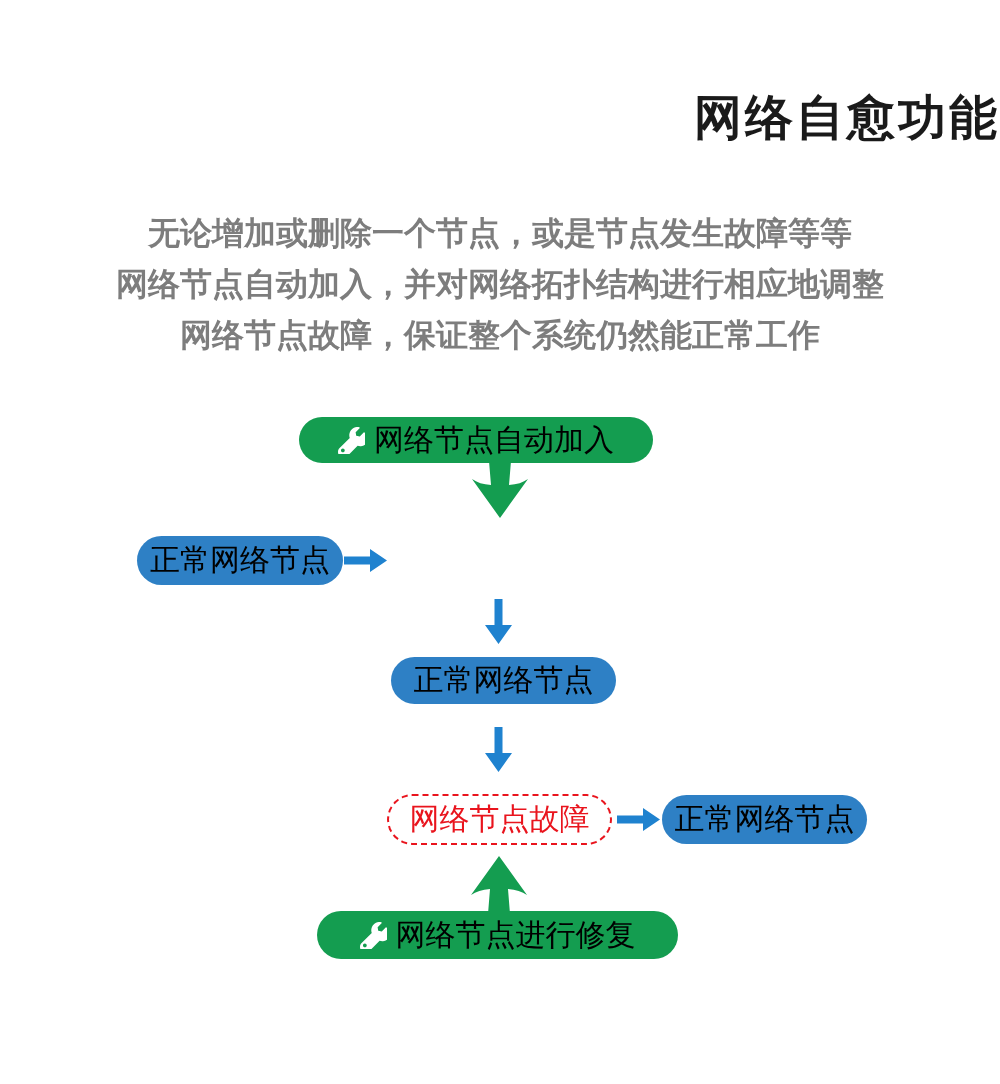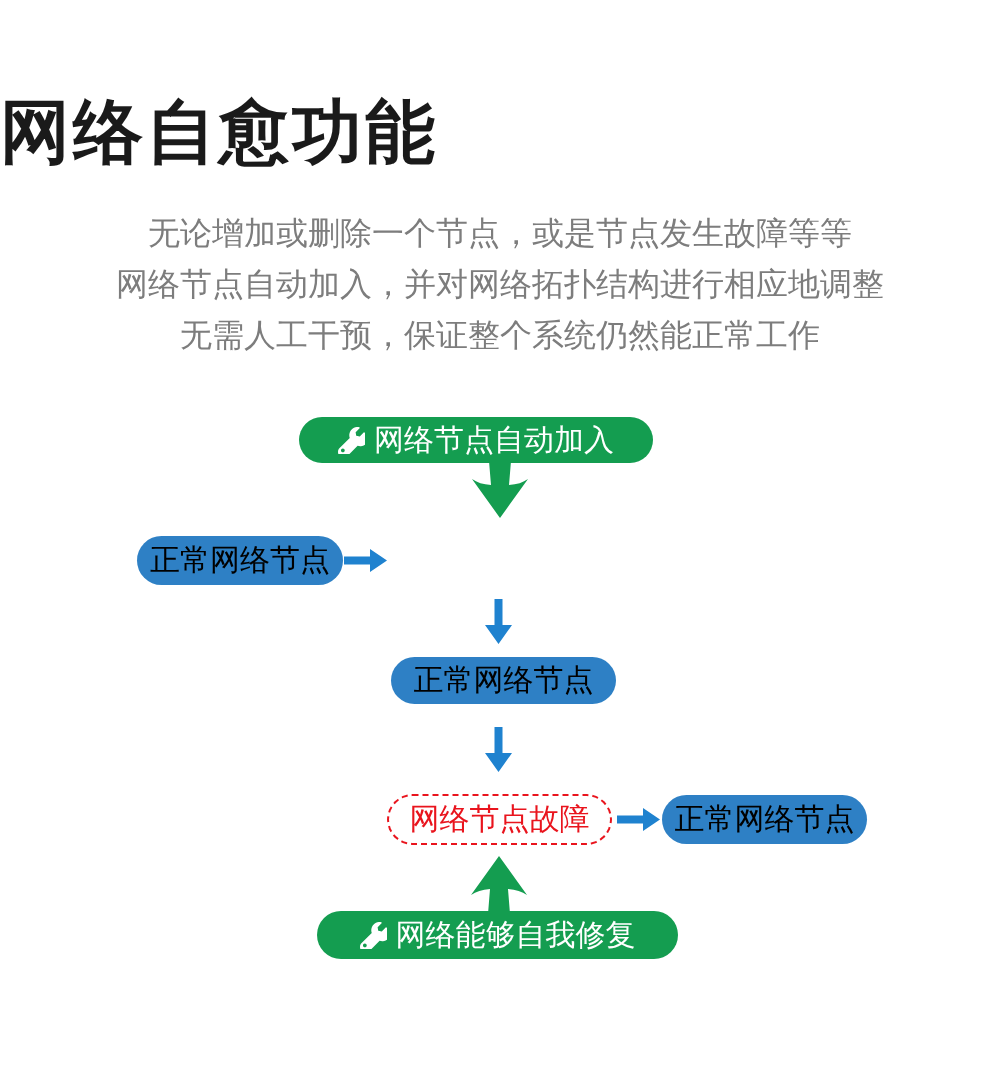--- a/index.html
+++ b/index.html
@@ -5,51 +5,51 @@
   :root{
     --green:#149d50; --blue:#2e80c5; --arrow-blue:#1f82cf; --red:#e9141d;
     --gray-border:#bbbbbb; --gray-text:#b3b3b3; --subtitle-gray:#7d7d7d; --title-black:#1a1a1a;
   }
   html,body{margin:0;padding:0;background:#ffffff;}
   .canvas{
     position:relative; width:1000px; height:1084px; margin:0 auto; background:#ffffff;
     font-family:"Liberation Sans","DejaVu Sans",sans-serif; overflow:hidden;
   }
   .page-title{
-    position:absolute; top:86px; left:0; width:100%; text-align:left;
-    font-size:70px; font-weight:900; letter-spacing:3px; color:var(--title-black);
+    position:absolute; top:86px; left:0; width:100%; text-align:right;
+    font-size:48px; font-weight:900; letter-spacing:3px; color:var(--title-black);
   }
   .subtitle{
     position:absolute; top:208px; left:0; width:100%; text-align:center;
-    font-size:32px; line-height:51px; color:var(--subtitle-gray); font-weight:400;
+    font-size:32px; line-height:51px; color:var(--subtitle-gray); font-weight:700;
   }
   .pill{
     position:absolute; display:flex; align-items:center; justify-content:center;
     box-sizing:border-box; white-space:nowrap; font-size:30px;
   }
-  .pill-green{background:var(--green); color:#ffffff; border-radius:24px; gap:9px;}
+  .pill-green{background:var(--green); color:#000000; border-radius:24px; gap:9px;}
   .pill-blue{background:var(--blue); color:#000000; border-radius:25px;}
   .pill-dashed-gray{background:transparent; color:var(--gray-text); border:2px dashed var(--gray-border); border-radius:26px;}
   .pill-dashed-red{background:transparent; color:var(--red); border:2px dashed var(--red); border-radius:26px;}
   .arrow{position:absolute; display:block;}
   .fill-green{fill:var(--green);}
   .fill-blue{fill:var(--arrow-blue);}
   .wrench{width:27px; height:27px; flex:0 0 auto;}
 </style>
 </head>
 <body>
 
 <div class="canvas">
 
   <div class="page-title">网络自愈功能</div>
 
   <div class="subtitle">
     <div>无论增加或删除一个节点，或是节点发生故障等等</div>
     <div>网络节点自动加入，并对网络拓扑结构进行相应地调整</div>
-    <div>无需人工干预，保证整个系统仍然能正常工作</div>
+    <div>网络节点故障，保证整个系统仍然能正常工作</div>
   </div>
 
   <div class="pill pill-green" style="left:299px; top:417px; width:354px; height:46px;">
     <svg class="wrench" viewBox="0 0 512 512" aria-hidden="true">
         <path fill="#ffffff" d="M507.7 109.5c-2.4-9.2-13.8-12.3-20.6-5.5l-74.4 74.4-67.1-11.2-11.2-67.1 74.4-74.4c6.8-6.8 3.7-18.2-5.5-20.6C387.4.7 371.8-1.1 356 .6c-74.6 7.9-134.6 68.8-141.5 143.5-2.1 22.7 1.1 44.5 8.5 64.3L30.9 400.4c-41.2 41.2-41.2 108 0 149.2s108 41.2 149.2 0l192-192c19.8 7.4 41.6 10.6 64.3 8.5 74.7-6.9 135.6-66.9 143.5-141.5 1.7-15.8-.1-31.4-3.2-45.1zM92 480c-19.9 0-36-16.1-36-36s16.1-36 36-36 36 16.1 36 36-16.1 36-36 36z"></path>
       </svg>
     <span>网络节点自动加入</span>
   </div>
 
   <svg class="arrow" style="left:468px; top:461px;" width="64" height="57" viewBox="0 0 64 57" aria-hidden="true">
@@ -86,16 +86,16 @@
   </div>
 
   <svg class="arrow" style="left:467px; top:856px;" width="64" height="58" viewBox="0 0 64 58" aria-hidden="true">
     <path class="fill-green" d="M32 0 L60 39 C55 35.5 49 33.5 41 33 L43 58 H21 L23 33 C15 33.5 9 35.5 4 39 Z"></path>
   </svg>
 
   <div class="pill pill-green" style="left:317px; top:911px; width:361px; height:48px;">
     <svg class="wrench" viewBox="0 0 512 512" aria-hidden="true">
         <path fill="#ffffff" d="M507.7 109.5c-2.4-9.2-13.8-12.3-20.6-5.5l-74.4 74.4-67.1-11.2-11.2-67.1 74.4-74.4c6.8-6.8 3.7-18.2-5.5-20.6C387.4.7 371.8-1.1 356 .6c-74.6 7.9-134.6 68.8-141.5 143.5-2.1 22.7 1.1 44.5 8.5 64.3L30.9 400.4c-41.2 41.2-41.2 108 0 149.2s108 41.2 149.2 0l192-192c19.8 7.4 41.6 10.6 64.3 8.5 74.7-6.9 135.6-66.9 143.5-141.5 1.7-15.8-.1-31.4-3.2-45.1zM92 480c-19.9 0-36-16.1-36-36s16.1-36 36-36 36 16.1 36 36-16.1 36-36 36z"></path>
       </svg>
-    <span>网络能够自我修复</span>
+    <span>网络节点进行修复</span>
   </div>
 
 </div>
 
 </body></html>

